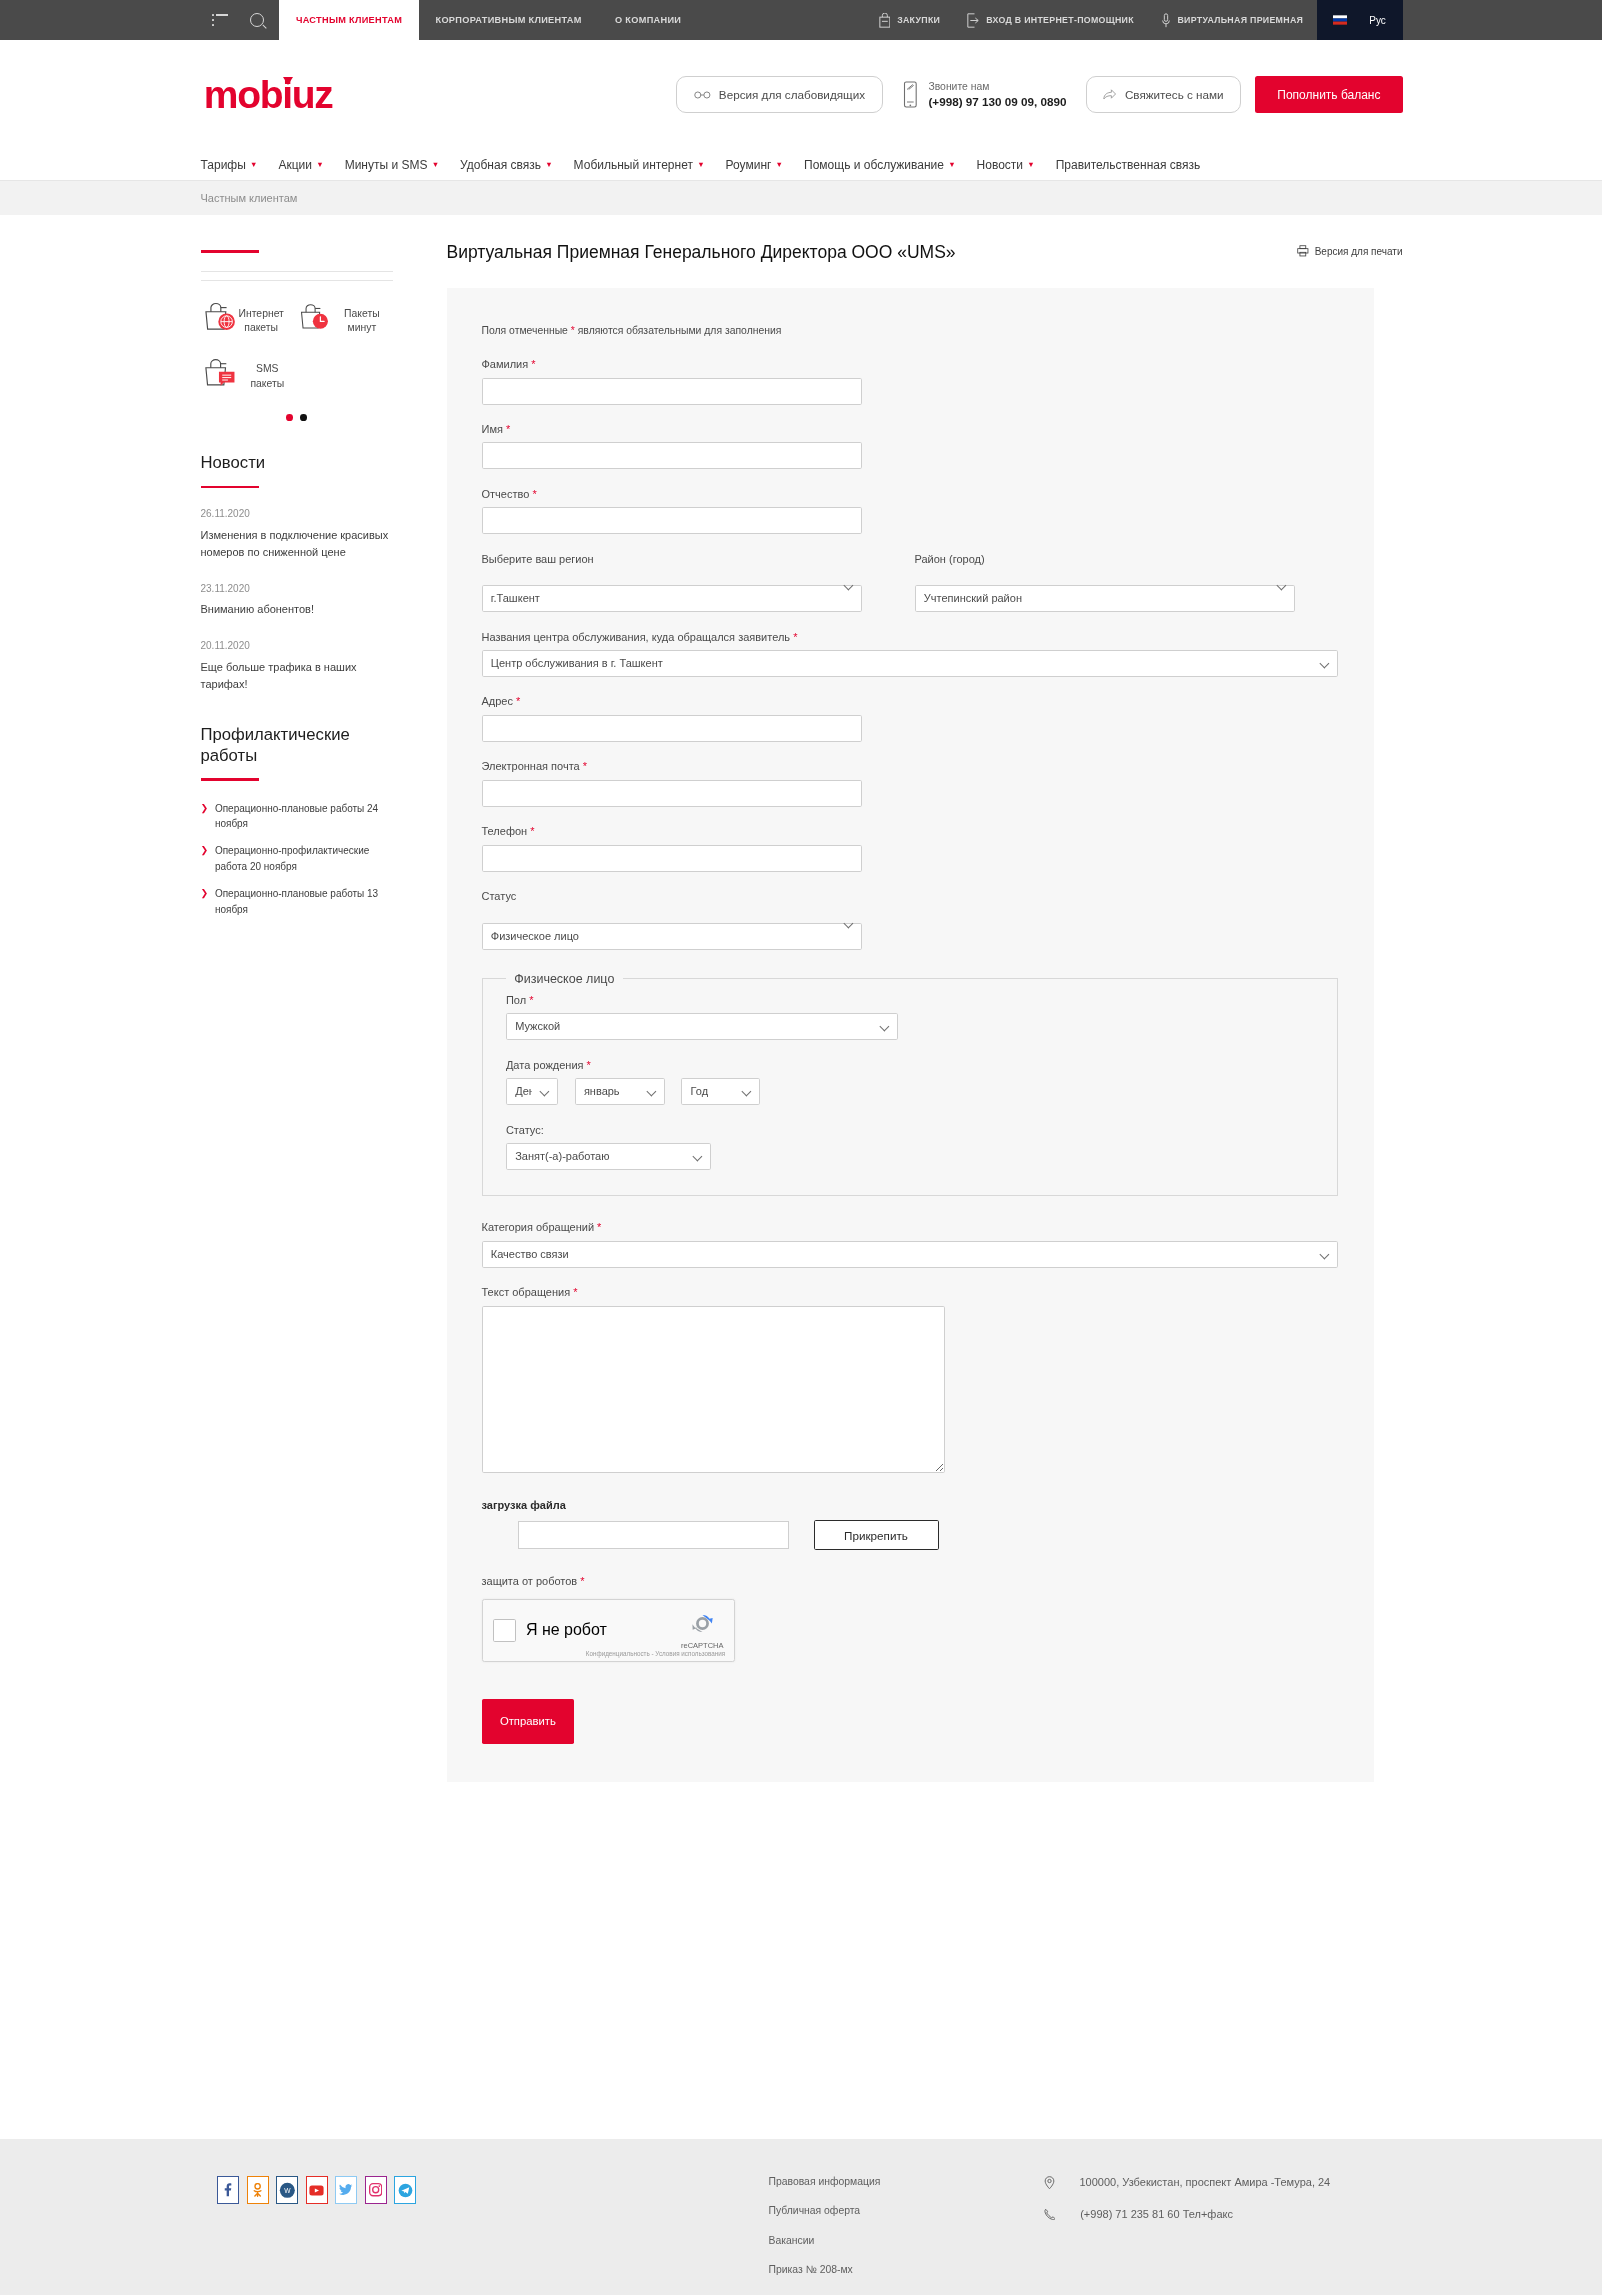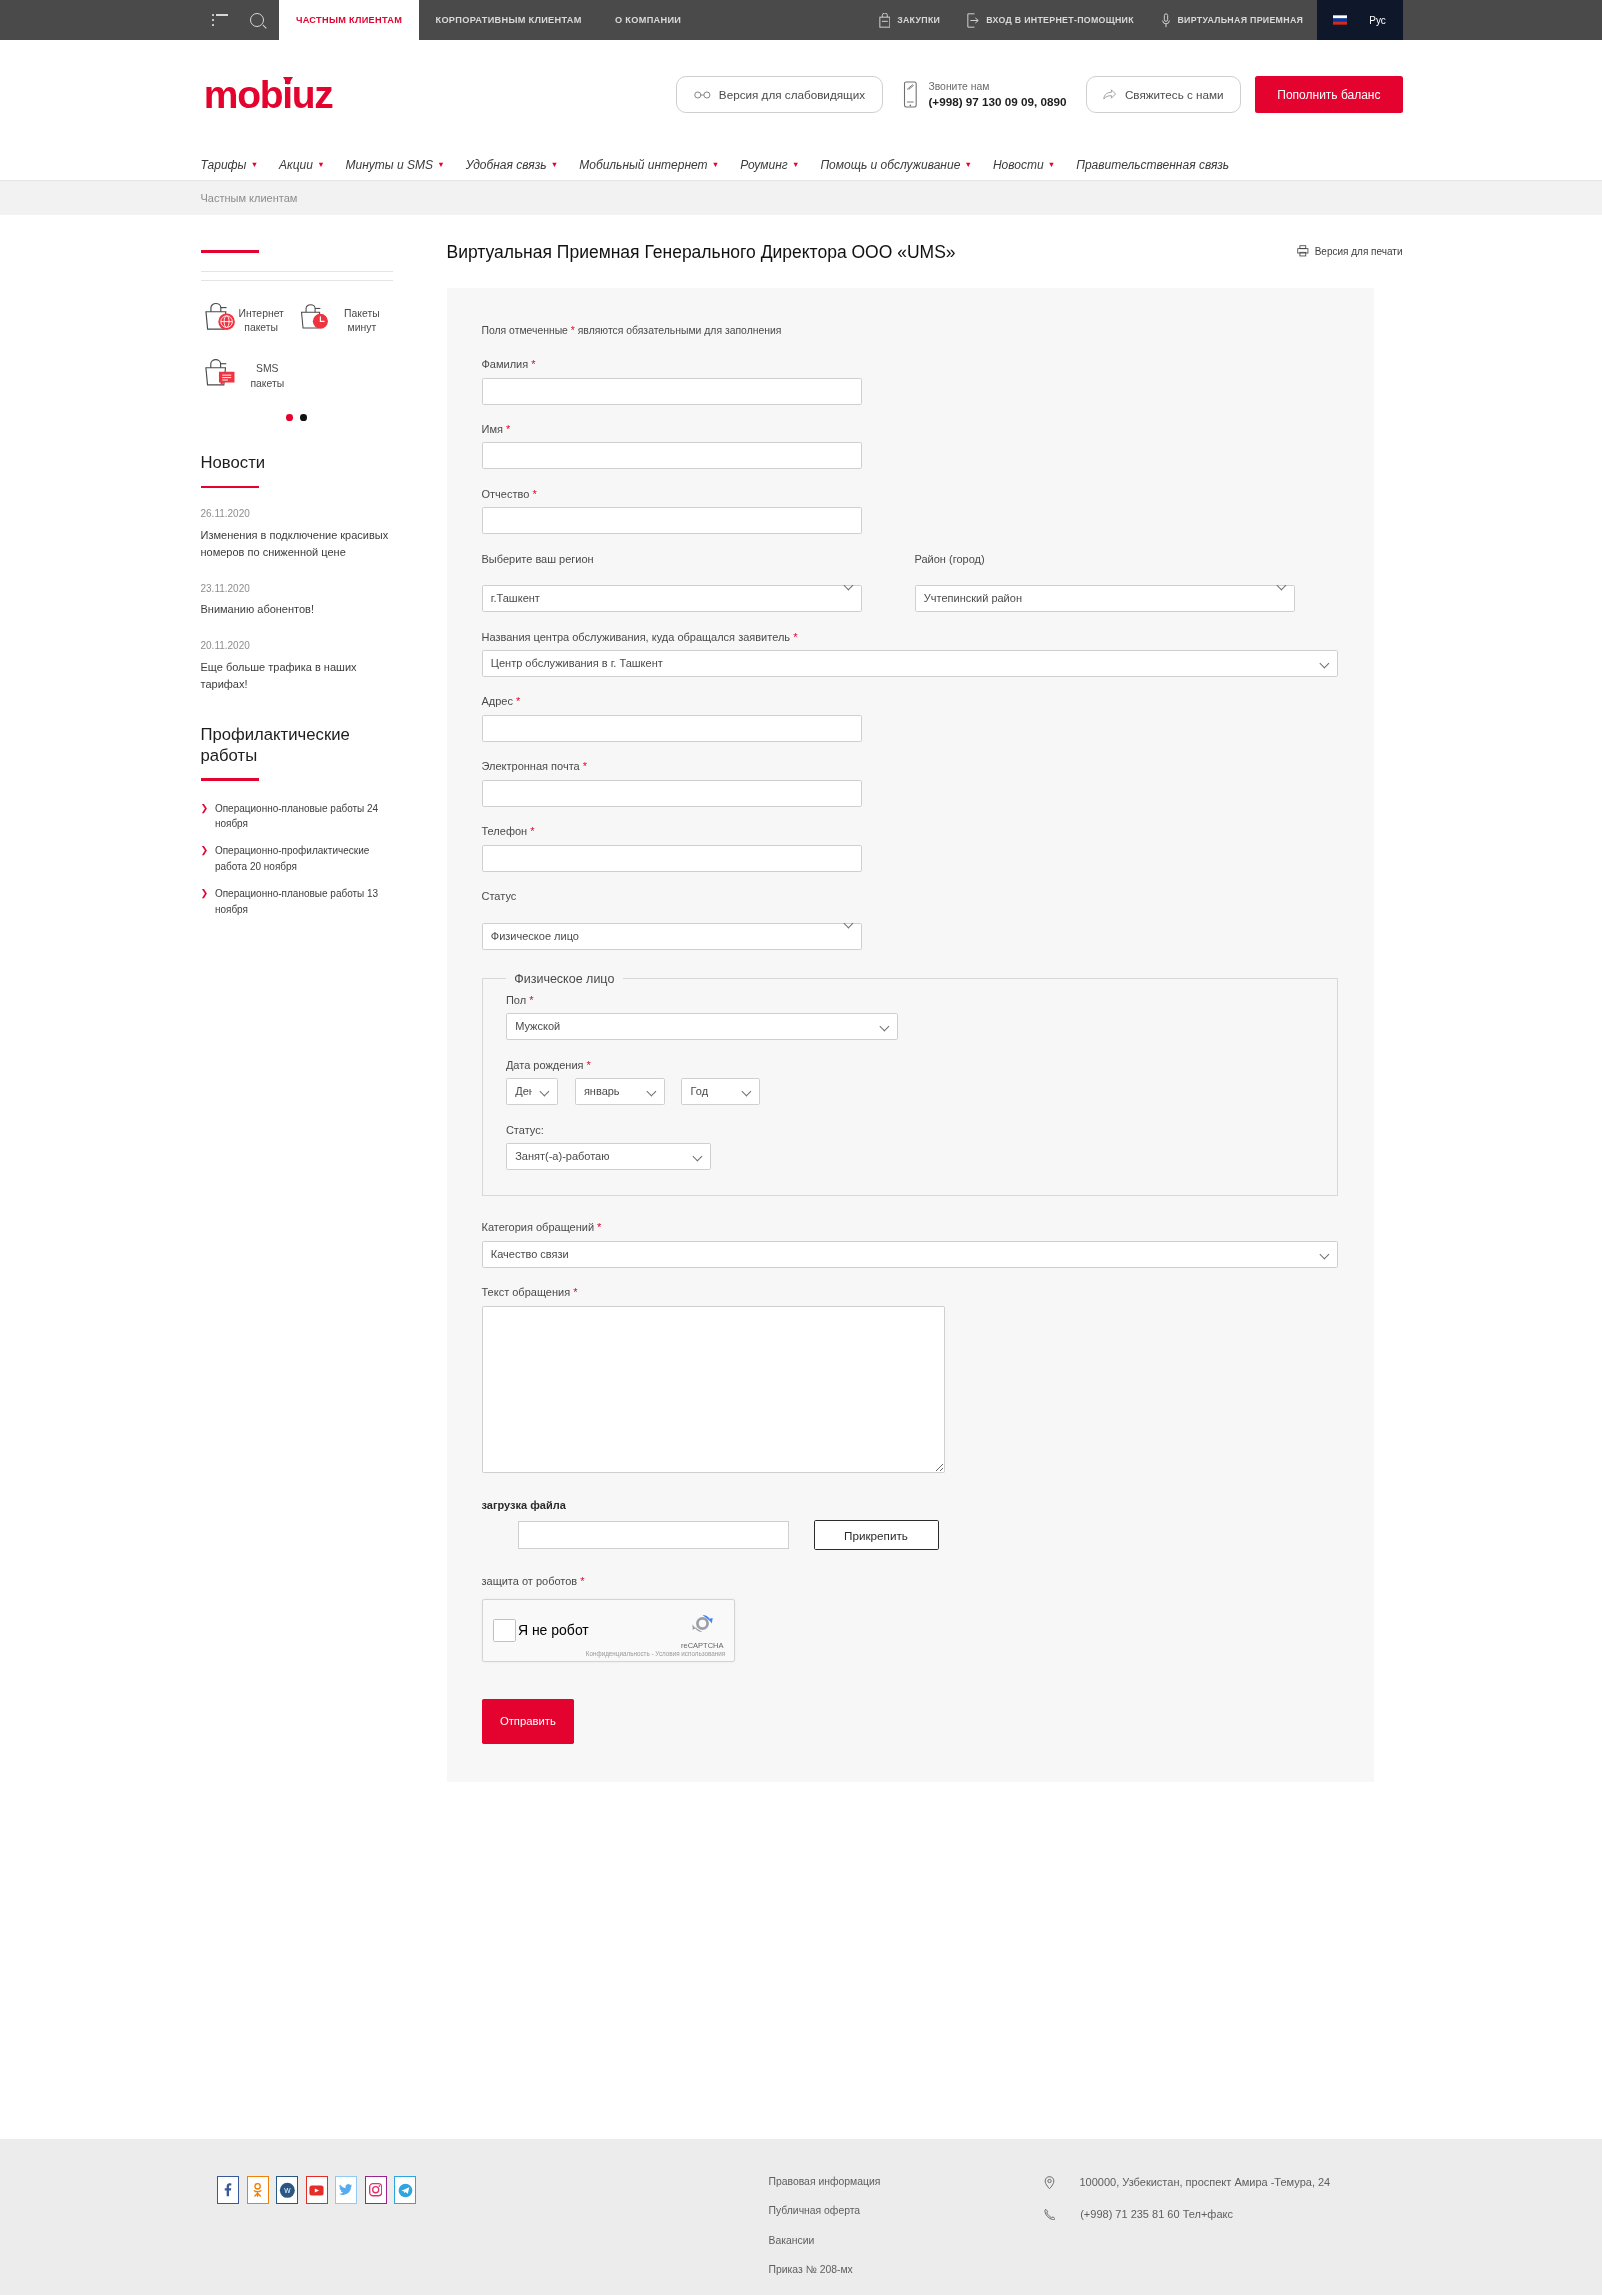--- a/index.html
+++ b/index.html
@@ -83,21 +83,21 @@
   .btn-red{
     height:37px; background:#e3032e; color:#fff; border:none; border-radius:2.5px;
     padding:0 22px; font-size:12px; cursor:pointer; display:flex; align-items:center;
     font-family:"Liberation Sans", sans-serif; white-space:nowrap;
   }
 
   
   .mainnav{
     position:absolute; top:149px; left:0; width:1603px; height:32px; background:#fff;
   }
-  .mainnav-inner{ width:1202px; margin:0 auto; display:flex; align-items:center; gap:21px; height:100%;font-style:italic;}
+  .mainnav-inner{ width:1202px; margin:0 auto; display:flex; align-items:center; gap:21px; height:100%;}
   .nav-item{ display:flex; align-items:center; gap:4.2px; font-size:12px; color:#3b3b3b; cursor:pointer; white-space:nowrap;}
   .nav-item .car{ color:#e3032e; font-size:7.5px; line-height:1;}
 
   
   .crumbbar{
     position:absolute; top:180px; left:0; width:1603px; height:35px; background:#f2f2f2;
     border-top:0.8px solid #e6e6e6;
   }
   .crumbbar-inner{ width:1202px; margin:0 auto; height:100%; display:flex; align-items:center;}
   .crumb{ font-size:11px; color:#8c8c8c; cursor:pointer; }
@@ -173,21 +173,21 @@
   .btn-attach{
     height:30px; min-width:125px; background:#fff; border:0.8px solid #2b2b2b; border-radius:1.7px;
     font-size:11.7px; color:#2b2b2b; cursor:pointer; font-family:"Liberation Sans", sans-serif;
   }
   .captcha{
     margin-top:11.7px; width:253px; height:63px; background:#f9f9f9; border:0.8px solid #d3d3d3;
     border-radius:2.5px; display:flex; align-items:center; padding:0 10px; position:relative;
     box-shadow:0 0 2.5px rgba(0,0,0,.07);
   }
   .cb{ width:23.4px; height:23.4px; background:#fff; border:1.7px solid #c1c1c1; border-radius:1.7px; cursor:pointer;}
-  .cb-lbl{ font-size:14px; color:#000; margin-left:2px;}
+  .cb-lbl{ font-size:16px; color:#000; margin-left:10px;}
   .cap-right{ margin-left:auto; text-align:center; }
   .cap-brand{ font-size:7.5px; color:#666; margin-top:1.7px;}
   .cap-fine{ font-size:6.3px; color:#9a9a9a; position:absolute; right:8.3px; bottom:4.2px;}
   .btn-send{
     margin-top:18.4px; height:45px; background:#e3032e; color:#fff; border:none; border-radius:1.7px;
     padding:0 18.4px; font-size:11.3px; cursor:pointer; font-family:"Liberation Sans", sans-serif;
   }
 
   
   .footer{ position:absolute; top:2139px; left:0; width:1603px; height:156px; background:#ececec; }

